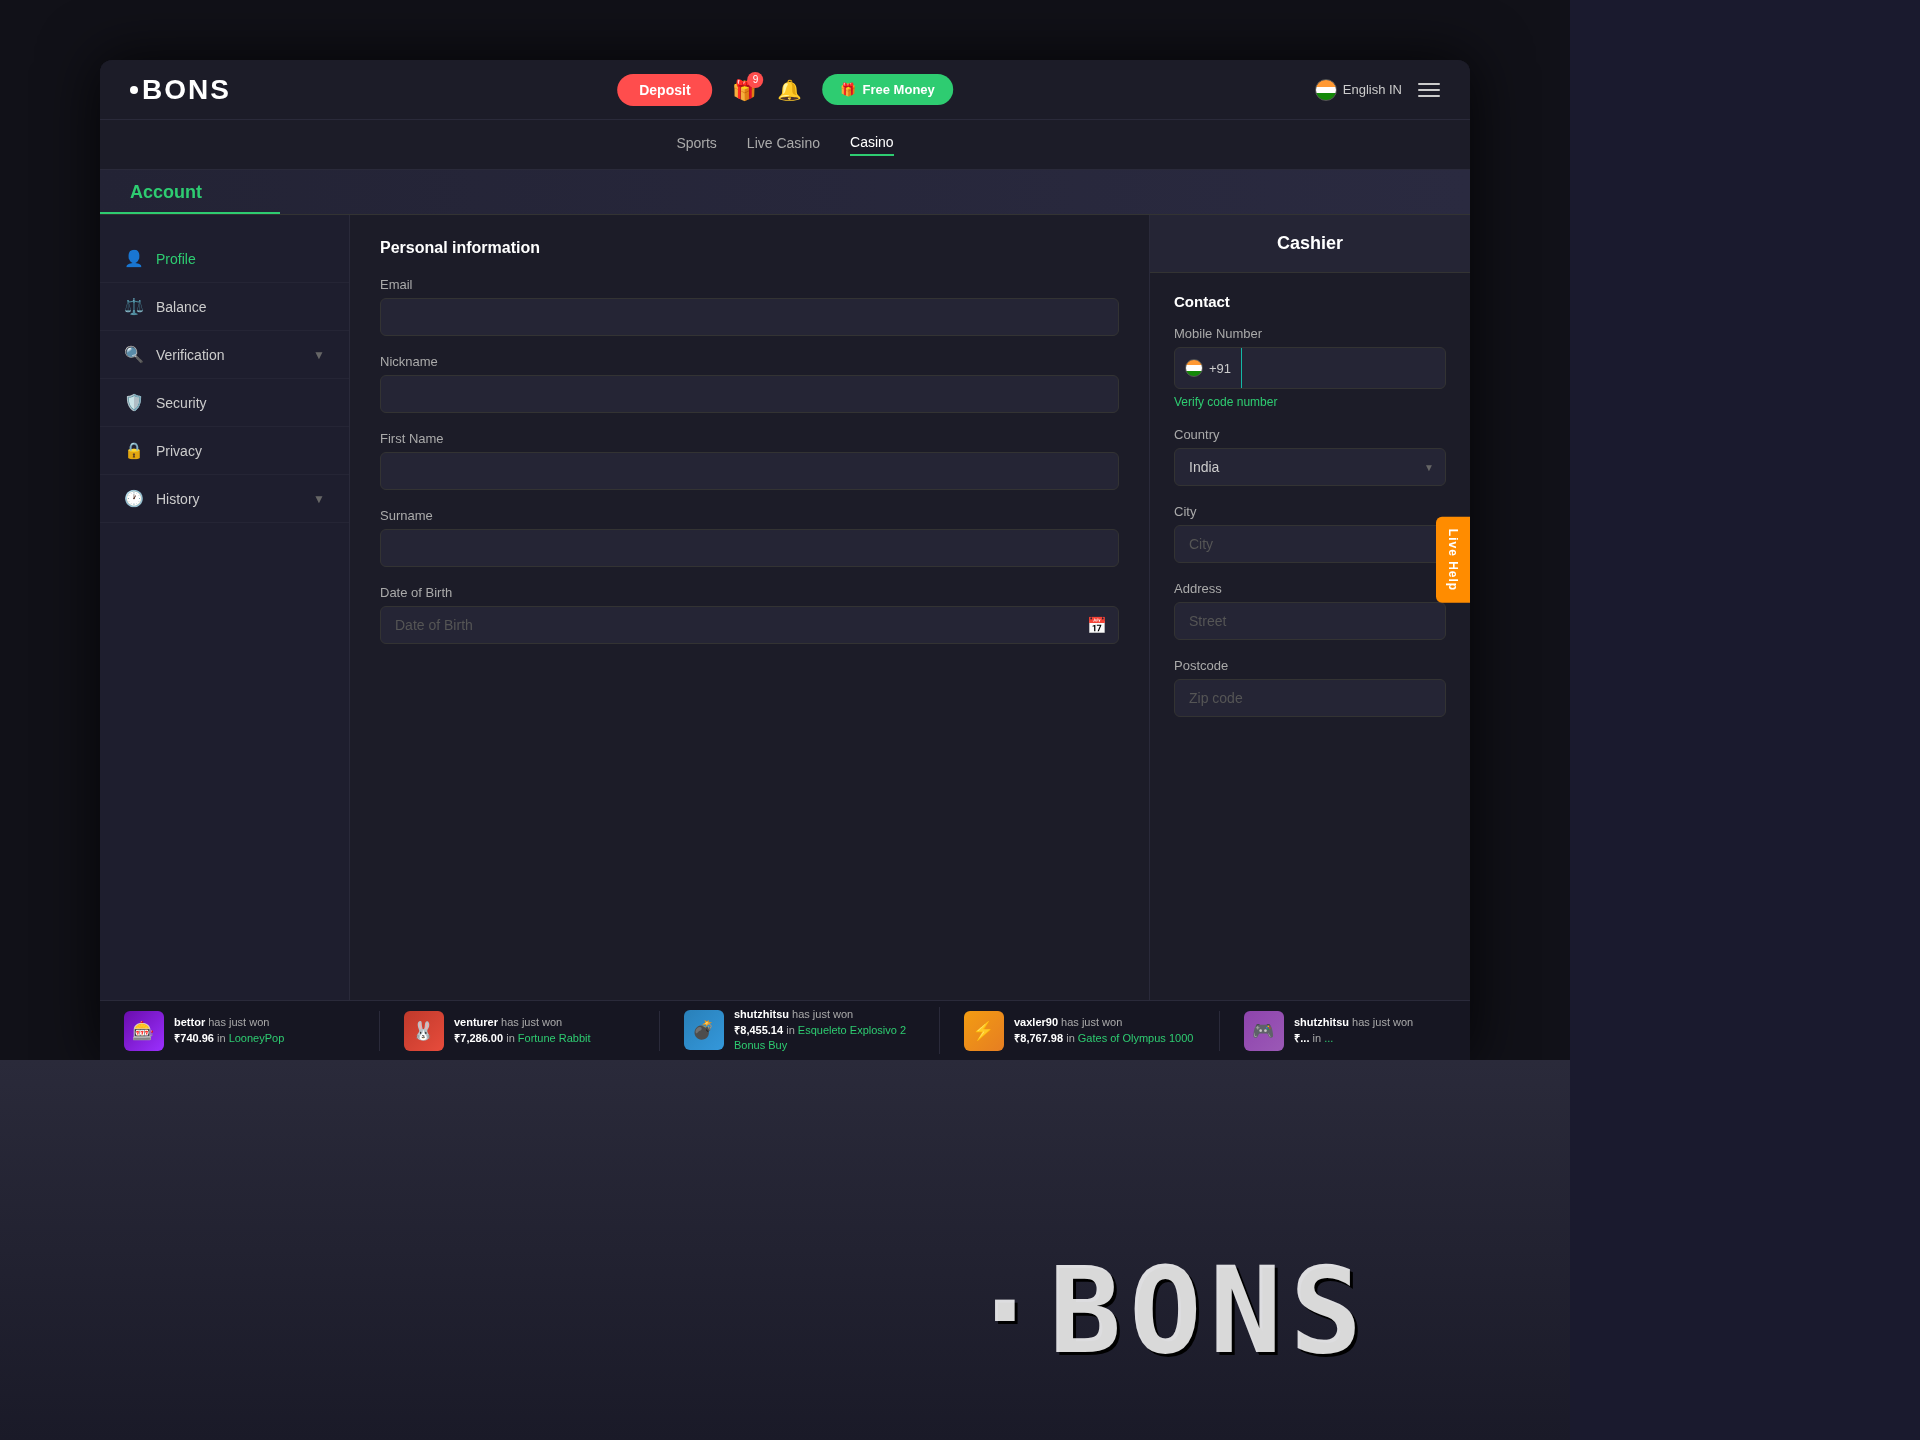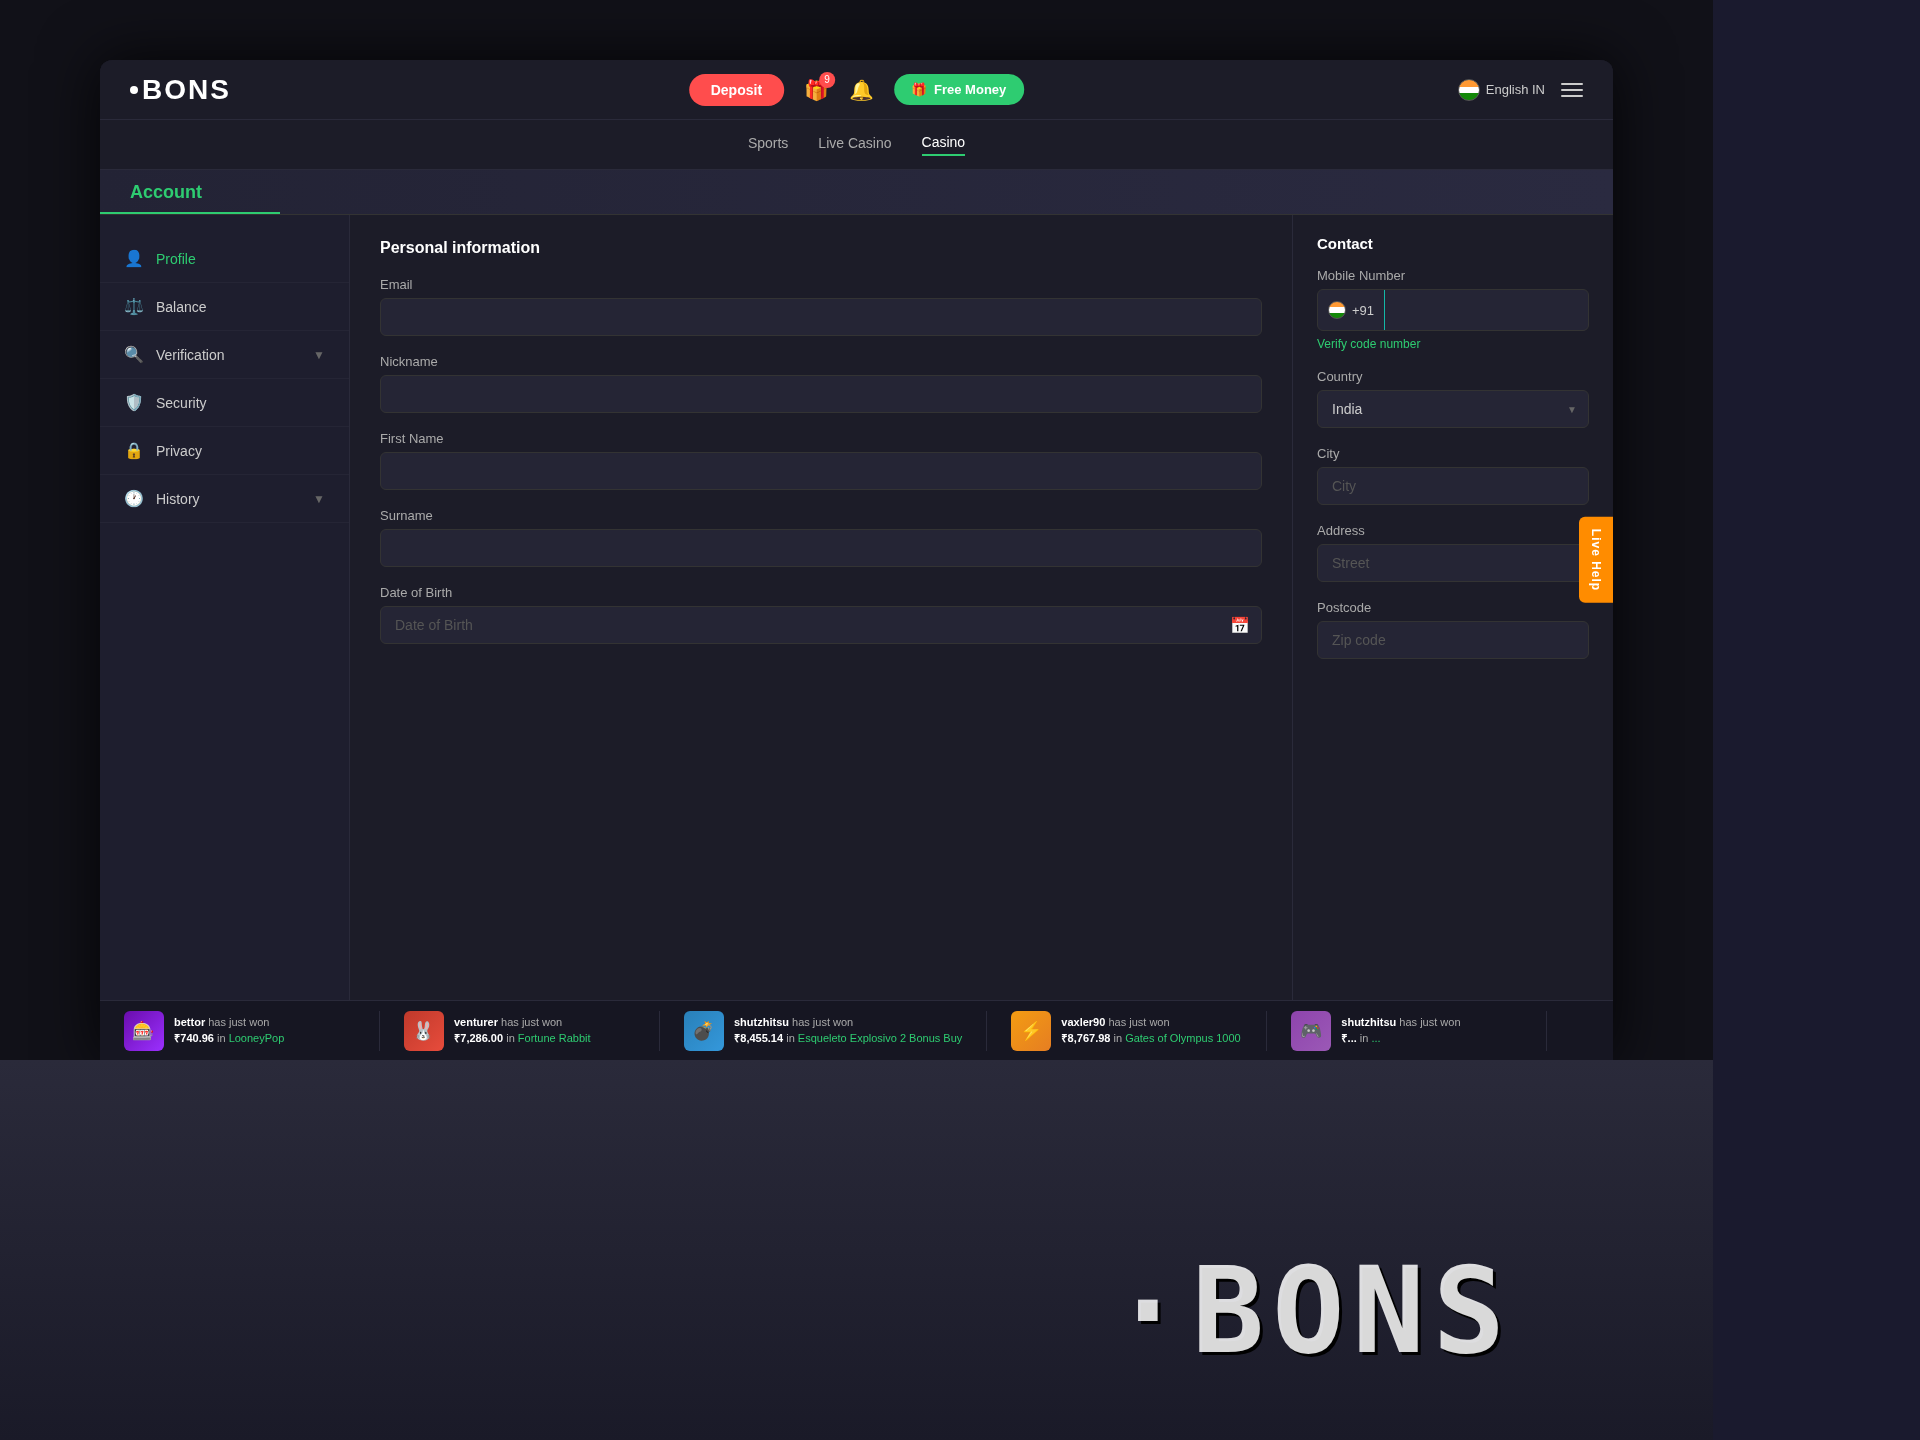--- a/index.html
+++ b/index.html
@@ -5,21 +5,21 @@
     * { box-sizing: border-box; margin: 0; padding: 0; }
     body {
       background: #1a1a2e;
       font-family: 'Segoe UI', Arial, sans-serif;
       color: #fff;
       min-height: 100vh;
       overflow: hidden;
     }
 
     .app-container {
-      width: 1713px;
+      width: 1570px;
       height: 1440px;
       background: #111118;
       position: relative;
       overflow: hidden;
     }
 
     
     .screen-area {
       position: absolute;
       top: 60px;
@@ -624,20 +624,23 @@
             <div class="form-group">
               <label class="form-label">Date of Birth</label>
               <div class="date-input-wrapper">
                 <input class="form-input" type="text" placeholder="Date of Birth" style="">
                 <span class="calendar-icon">📅</span>
               </div>
             </div>
           </div>
 
           <div class="cashier-section">
+            <div class="cashier-header">
+              <div class="cashier-title">Cashier</div>
+            </div>
 
             <div class="cashier-body">
               <div class="contact-title">Contact</div>
 
               <div class="form-group">
                 <label class="form-label">Mobile Number</label>
                 <div class="mobile-input-wrapper">
                   <div class="mobile-flag">
                     <div class="flag-circle"></div>
                     <span>+91</span>

